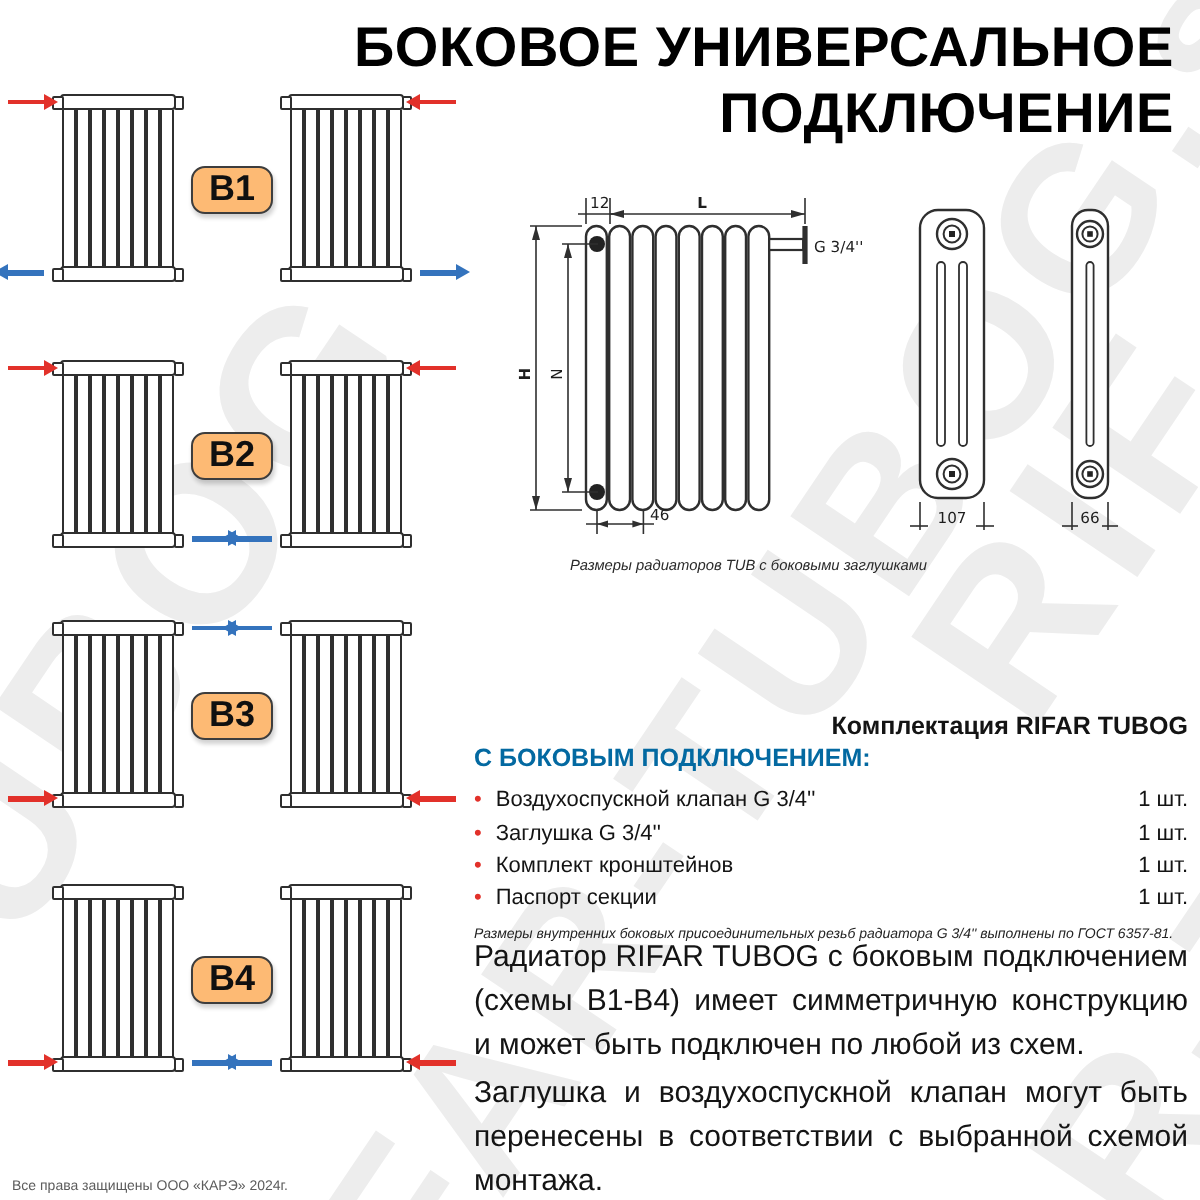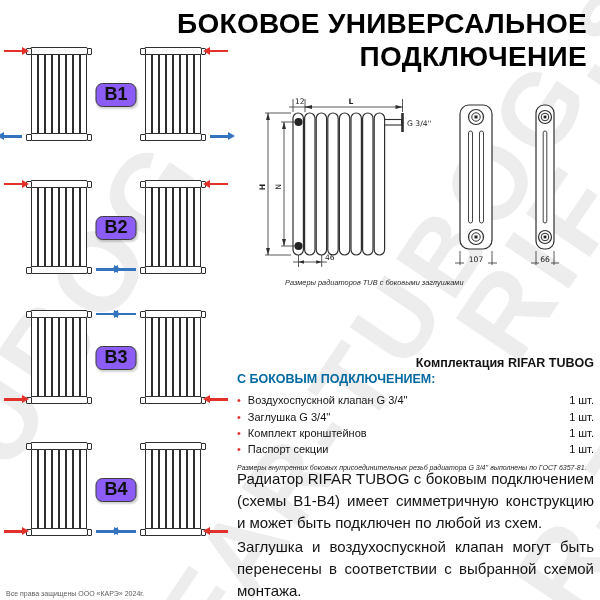--- a/index.html
+++ b/index.html
@@ -23,21 +23,21 @@
   .rad.l{left:27px}.rad.r{left:141px}
   .bar{position:absolute;left:3px;right:3px;height:8px;background:#fff;border:1.5px solid #2f2f2f;
        border-radius:2px;box-sizing:border-box;}
   .bar.top{top:1px}.bar.bot{bottom:1px}
   .bar::before,.bar::after{content:"";position:absolute;top:0;width:3.5px;height:4.5px;background:#fff;
        border:1.3px solid #2f2f2f;border-radius:1px;}
   .bar::before{left:-5px}.bar::after{right:-5px}
   .tubes{position:absolute;left:4px;right:4px;top:8.5px;bottom:8.5px;
        background:repeating-linear-gradient(90deg,#2f2f2f 0 1.1px,#ffffff 1.1px 5.9px,#2f2f2f 5.9px 7px);}
   .badge{position:absolute;left:50%;top:50%;transform:translate(-50%,-50%);
-       border:1.7px solid #3d3d3d;border-radius:7px;background:#8b5cf6;padding:0 8px 1px;
+       border:1.7px solid #3d3d3d;border-radius:7px;background:#fdba74;padding:0 8px 1px;
        font-size:18px;font-weight:800;color:#101010;box-shadow:1px 2px 2px rgba(0,0,0,.18);}
   .arrow{position:absolute;width:18px;height:2.8px;}
   .arrow.red{background:#e2312a}.arrow.blue{background:#3473bd}
   .arrow::after{content:"";position:absolute;top:50%;transform:translateY(-50%);width:0;height:0;
        border-top:4.6px solid transparent;border-bottom:4.6px solid transparent;}
   .arrow.right::after{right:-7px;}
   .arrow.left::after{left:-7px;}
   .arrow.red.right::after{border-left:7.5px solid #e2312a}
   .arrow.red.left::after{border-right:7.5px solid #e2312a}
   .arrow.blue.right::after{border-left:7.5px solid #3473bd}

